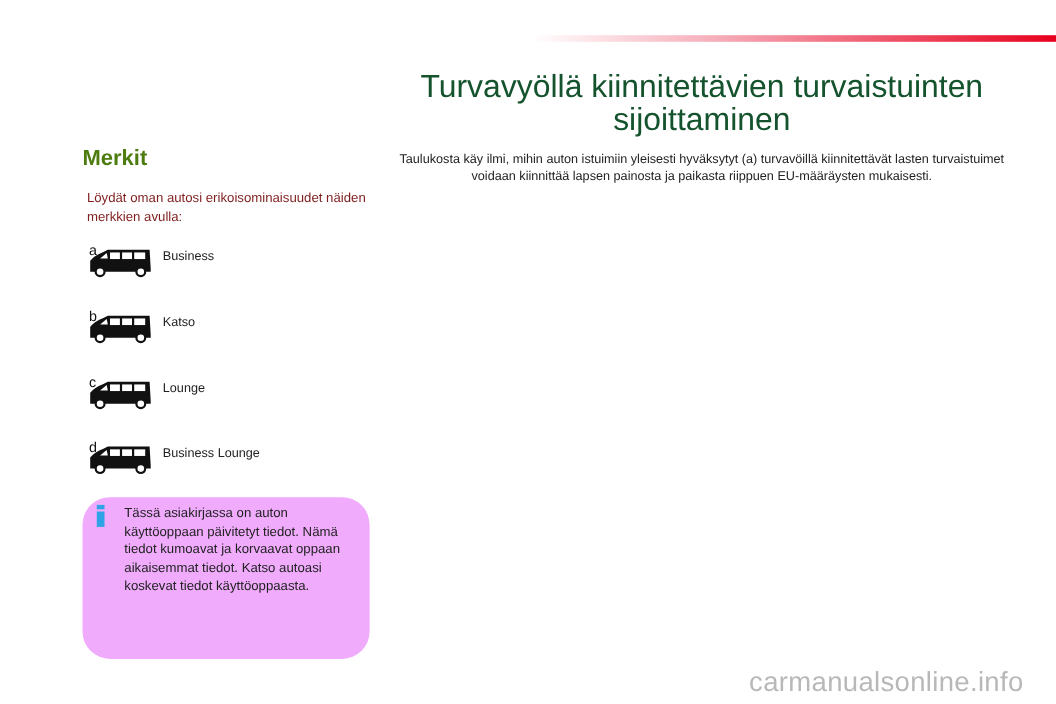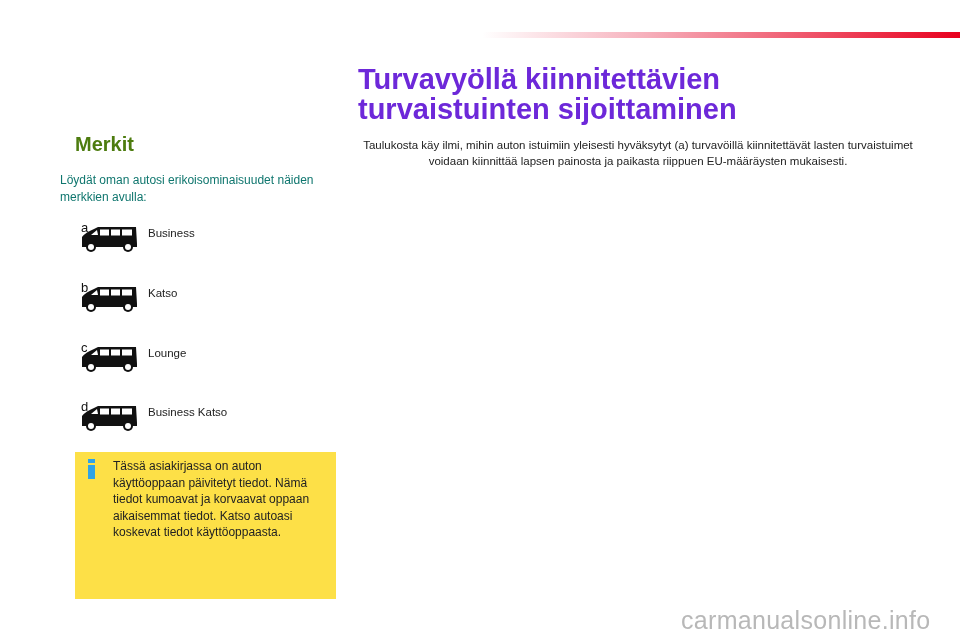--- a/index.html
+++ b/index.html
@@ -8,39 +8,39 @@
     font-family: "Liberation Sans", sans-serif; color: #1a1a1a;
   }
   .topbar {
     position: absolute; left: 482px; top: 32px; width: 478px; height: 6px;
     background: linear-gradient(to right, rgba(232,0,30,0) 0%, rgba(240,120,140,0.6) 35%, #e8001e 100%);
   }
   .h2 {
     position: absolute; left: 75px; top: 133px; font-size: 20px; font-weight: bold; color: #4d7c0f;
   }
   .intro {
-    position: absolute; left: 60px; top: 172px; width: 270px; font-size: 12px; line-height: 17px; color: #0f766e;
+    position: absolute; left: 79px; top: 172px; width: 270px; font-size: 12px; line-height: 17px; color: #7f1d1d;
   }
   .badge-row { position: absolute; left: 80px; height: 34px; width: 240px; }
   .badge-row .van { position: absolute; left: 0; top: 0; width: 58px; height: 34px; }
   .badge-row .lbl { position: absolute; left: 68px; top: 7px; font-size: 11.5px; color: #222; }
   .info {
-    position: absolute; left: 75px; top: 452px; width: 261px; height: 147px; background: #fde047;
+    position: absolute; left: 75px; top: 452px; width: 261px; height: 147px; background: #f0abfc; border-radius: 25px;
   }
   .info .i-icon {
     position: absolute; left: 12px; top: 7px; width: 9px; height: 20px;
   }
   .info .i-dot { position: absolute; left: 1px; top: 0; width: 7px; height: 4px; background: #2fa3e6; }
   .info .i-stem { position: absolute; left: 1px; top: 6px; width: 7px; height: 14px; background: #2fa3e6; }
   .info .txt {
     position: absolute; left: 38px; top: 6px; width: 215px; font-size: 12px; line-height: 16.5px; color: #222;
   }
   .title {
     position: absolute; left: 358px; top: 64px; width: 560px; font-size: 29px; line-height: 30px;
-    color: #6d28d9; font-weight: bold;
+    color: #14532d; font-weight: normal; text-align: center;
   }
   .desc {
     position: absolute; left: 358px; top: 137px; width: 560px; font-size: 11.5px; line-height: 16px; color: #222; text-align: center;
   }
   .watermark {
     position: absolute; left: 681px; top: 606px; font-size: 25px; color: #b8b8b8; letter-spacing: 0.3px;
   }
 </style>
 </head>
 <body>
@@ -104,21 +104,21 @@
     <path d="M2 26 L2 17 Q6 12 14 9 L18 7 L56 7 L57 24 L57 27 L2 27 Z" fill="#111"></path>
     <rect x="20" y="9.5" width="9" height="6" fill="#fff"></rect>
       <rect x="31" y="9.5" width="9" height="6" fill="#fff"></rect>
       <rect x="42" y="9.5" width="10" height="6" fill="#fff"></rect>
     <path d="M11 15 L17 10 L18 15 Z" fill="#fff"></path>
     <circle cx="11" cy="27" r="5" fill="#111"></circle>
       <circle cx="11" cy="27" r="3" fill="#fff"></circle>
     <circle cx="48" cy="27" r="5" fill="#111"></circle>
       <circle cx="48" cy="27" r="3" fill="#fff"></circle>
   </svg>
-  <span class="lbl">Business Katso</span>
+  <span class="lbl">Business Lounge</span>
 </div>
 
 <div class="info">
   <div class="i-icon">
     <div class="i-dot"></div>
     <div class="i-stem"></div>
   </div>
   <div class="txt">Tässä asiakirjassa on auton käyttöoppaan päivitetyt tiedot. Nämä tiedot kumoavat ja korvaavat oppaan aikaisemmat tiedot. Katso autoasi koskevat tiedot käyttöoppaasta.</div>
 </div>
 

